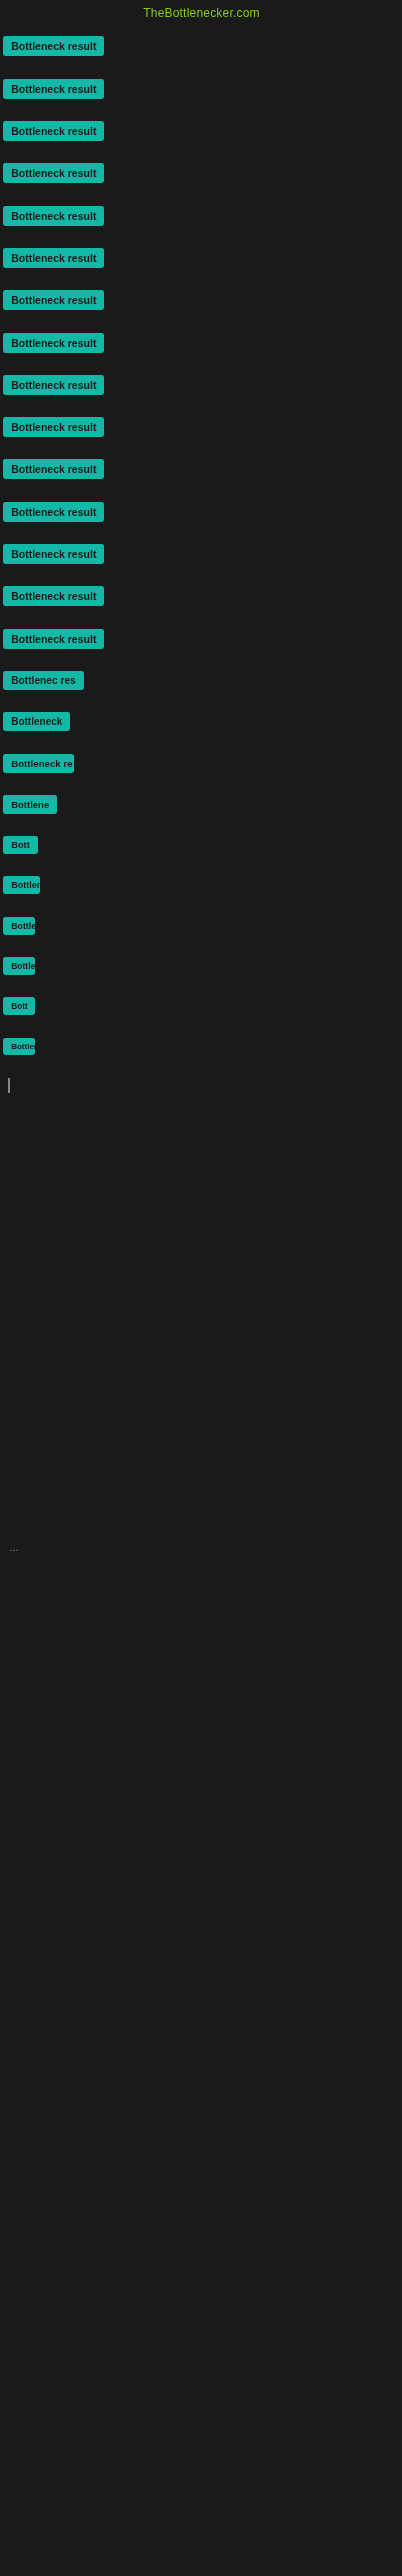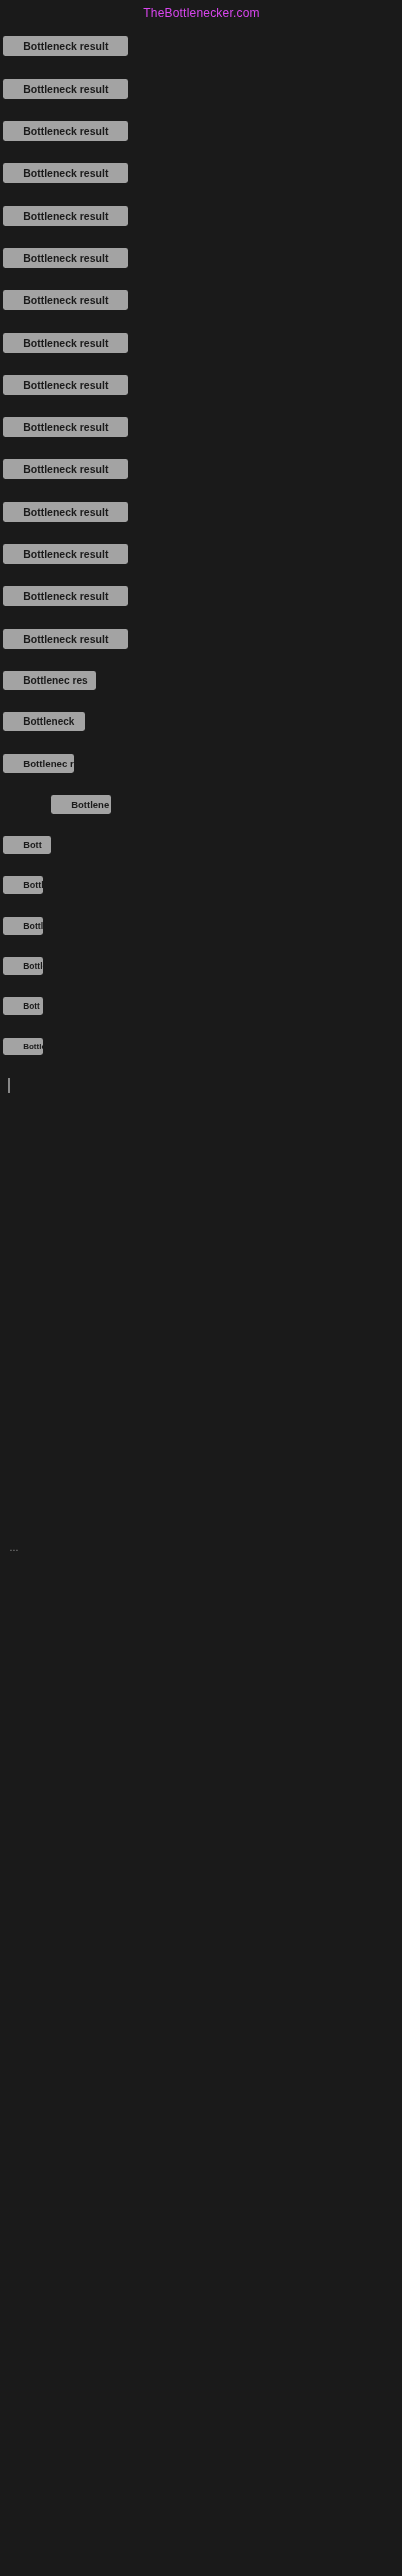--- a/index.html
+++ b/index.html
@@ -12,32 +12,32 @@
       width: 403px;
       min-height: 2576px;
       background-color: #1a1a1a;
       font-family: Arial, sans-serif;
       position: relative;
     }
 
     .site-header {
       text-align: center;
       padding: 6.4px 0 9.7px 0;
-      color: #d946ef;
+      color: #84cc16;
       font-size: 12px;
       letter-spacing: 0.2px;
     }
 
     .bottleneck-badge {
       display: inline-block;
-      background-color: #a3a3a3;
+      background-color: #14b8a6;
       color: #1a1a1a;
       font-size: 10.5px;
       font-weight: 600;
-      padding: 4px 20px;
+      padding: 4px 8px;
       border-radius: 2.4px;
       white-space: nowrap;
       overflow: hidden;
     }
 
     .cursor-line {
       width: 1.6px;
       height: 14.5px;
       background-color: #888;
       display: inline-block;
@@ -74,22 +74,22 @@
     <div class="row-container" style="padding-top: 14.5px;"><span class="bottleneck-badge">Bottleneck result</span></div>
     <div class="row-container" style="padding-top: 14.5px;"><span class="bottleneck-badge">Bottleneck result</span></div>
     <div class="row-container" style="padding-top: 14.5px;"><span class="bottleneck-badge">Bottleneck result</span></div>
     <div class="row-container" style="padding-top: 14.5px;"><span class="bottleneck-badge">Bottleneck result</span></div>
     <div class="row-container" style="padding-top: 14.5px;"><span class="bottleneck-badge">Bottleneck result</span></div>
     <div class="row-container" style="padding-top: 14.5px;"><span class="bottleneck-badge">Bottleneck result</span></div>
     <div class="row-container" style="padding-top: 14.5px;"><span class="bottleneck-badge">Bottleneck result</span></div>
     <div class="row-container" style="padding-top: 14.5px;"><span class="bottleneck-badge">Bottleneck result</span></div>
     <div class="row-container" style="padding-top: 14.5px;"><span class="bottleneck-badge" style="max-width: 93px; overflow: hidden; font-size: 10.2px;">Bottlenec res</span></div>
     <div class="row-container" style="padding-top: 14.5px;"><span class="bottleneck-badge" style="max-width: 82px; overflow: hidden; font-size: 10px;">Bottleneck</span></div>
-    <div class="row-container" style="padding-top: 14.5px;"><span class="bottleneck-badge" style="max-width: 71px; overflow: hidden; font-size: 9.7px;">Bottlenec re</span></div>
-    <div class="row-container" style="padding-top: 14.5px; margin-left: 48px;"><span class="bottleneck-badge" style="max-width: 60px; overflow: hidden; font-size: 9.5px;">Bottlene</span></div>
+    <div class="row-container" style="padding-top: 14.5px;"><span class="bottleneck-badge" style="max-width: 71px; overflow: hidden; font-size: 9.7px;">Bottleneck re</span></div>
+    <div class="row-container" style="padding-top: 14.5px;"><span class="bottleneck-badge" style="max-width: 60px; overflow: hidden; font-size: 9.5px;">Bottlene</span></div>
     <div class="row-container" style="padding-top: 14.5px;"><span class="bottleneck-badge" style="max-width: 48px; overflow: hidden; font-size: 9.3px;">Bott</span></div>
     <div class="row-container" style="padding-top: 14.5px;"><span class="bottleneck-badge" style="max-width: 37px; overflow: hidden; font-size: 9px;">Bottlenec</span></div>
     <div class="row-container" style="padding-top: 14.5px;"><span class="bottleneck-badge" style="max-width: 32px; overflow: hidden; font-size: 8.8px;">Bottlen</span></div>
     <div class="row-container" style="padding-top: 14.5px;"><span class="bottleneck-badge" style="max-width: 32px; overflow: hidden; font-size: 8.5px;">Bottleneck</span></div>
     <div class="row-container" style="padding-top: 14.5px;"><span class="bottleneck-badge" style="max-width: 32px; overflow: hidden; font-size: 8.3px;">Bott</span></div>
     <div class="row-container" style="padding-top: 14.5px;"><span class="bottleneck-badge" style="max-width: 32px; overflow: hidden; font-size: 8px;">Bottlenec</span></div>
     <div style="padding: 16px 0px 0px 4.8px;"><span class="cursor-line"></span></div>
     <div style="height: 443px;"></div>
     <div style="padding: 0px 0px 0px 4.8px;"><span class="ellipsis-text">...</span></div>
     <div style="height: 322px;"></div>

